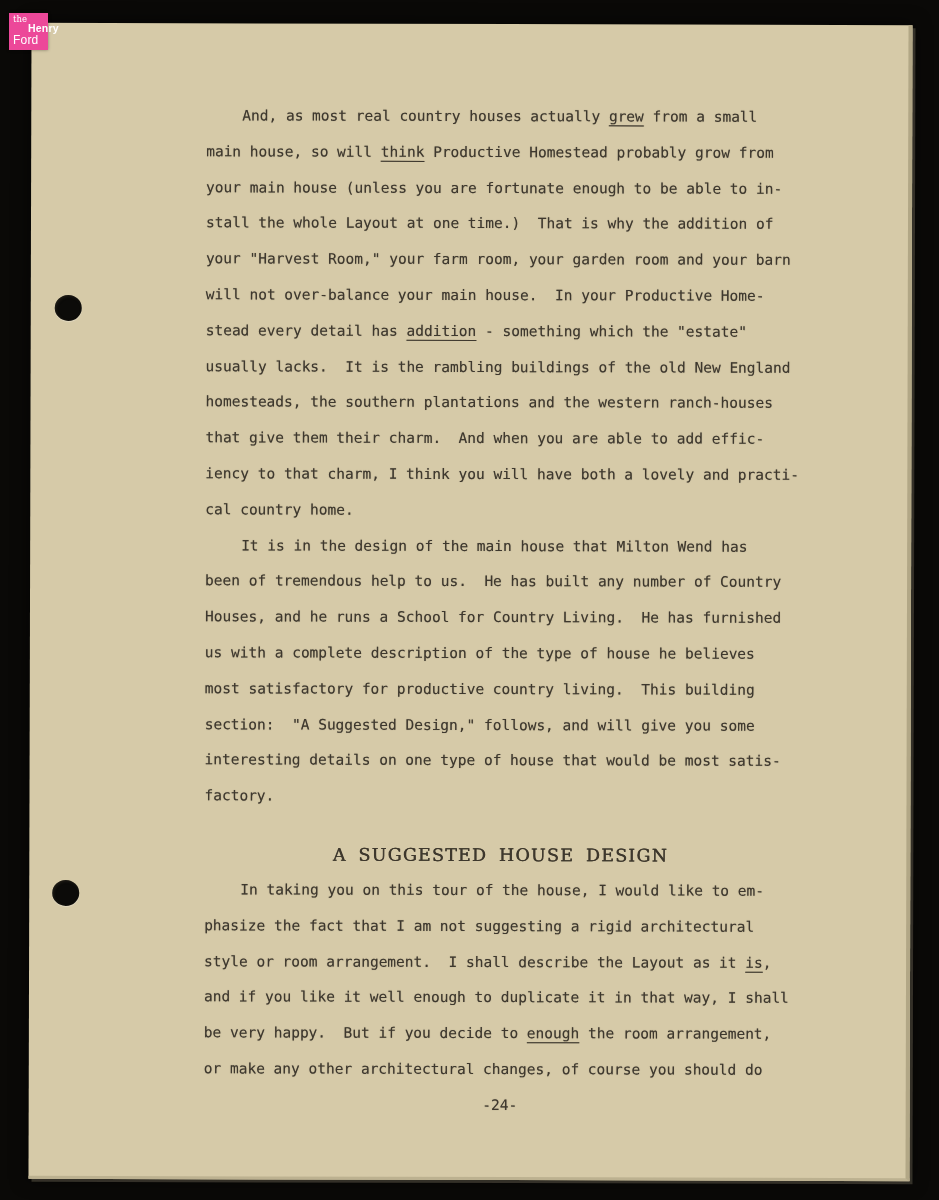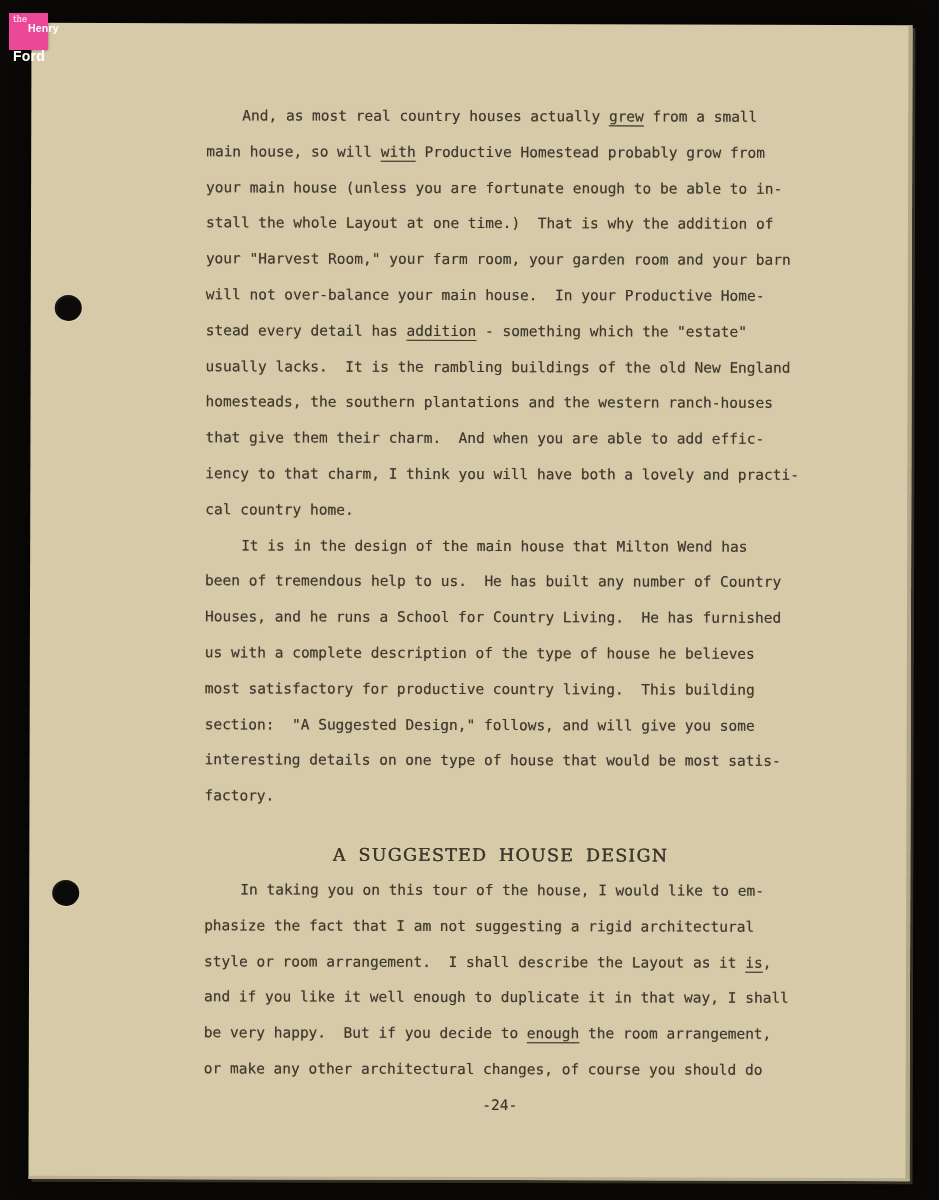--- a/index.html
+++ b/index.html
@@ -82,37 +82,37 @@
     font-size:8.5px;line-height:10px;
   }
   .logo .henry{
     position:absolute;left:11px;top:9px;
     font-family:"Liberation Sans", sans-serif;
     font-weight:bold;font-size:10.5px;line-height:12px;
     letter-spacing:0.2px;
     margin-left:8px;
   }
   .logo .ford{
-    position:absolute;left:4px;top:36px;
+    position:absolute;left:4px;top:20px;
     font-family:"Liberation Sans", sans-serif;
-    font-weight:bold;font-size:14px;line-height:14px;
+    font-weight:normal;font-size:12px;line-height:14px;
     letter-spacing:0.2px;
   }
 </style>
 </head>
 <body>
 
 <div class="paper">
   <div class="hole top"></div>
   <div class="hole bottom"></div>
 
   <div class="text-col">
     <div id="paras-before">
         <div class="line first">And, as most real country houses actually <u>grew</u> from a small</div>
-        <div class="line">main house, so will <u>with</u> Productive Homestead probably grow from</div>
+        <div class="line">main house, so will <u>think</u> Productive Homestead probably grow from</div>
         <div class="line">your main house (unless you are fortunate enough to be able to in-</div>
         <div class="line">stall the whole Layout at one time.)  That is why the addition of</div>
         <div class="line">your "Harvest Room," your farm room, your garden room and your barn</div>
         <div class="line">will not over-balance your main house.  In your Productive Home-</div>
         <div class="line">stead every detail has <u>addition</u> - something which the "estate"</div>
         <div class="line">usually lacks.  It is the rambling buildings of the old New England</div>
         <div class="line">homesteads, the southern plantations and the western ranch-houses</div>
         <div class="line">that give them their charm.  And when you are able to add effic-</div>
         <div class="line">iency to that charm, I think you will have both a lovely and practi-</div>
         <div class="line">cal country home.</div>

